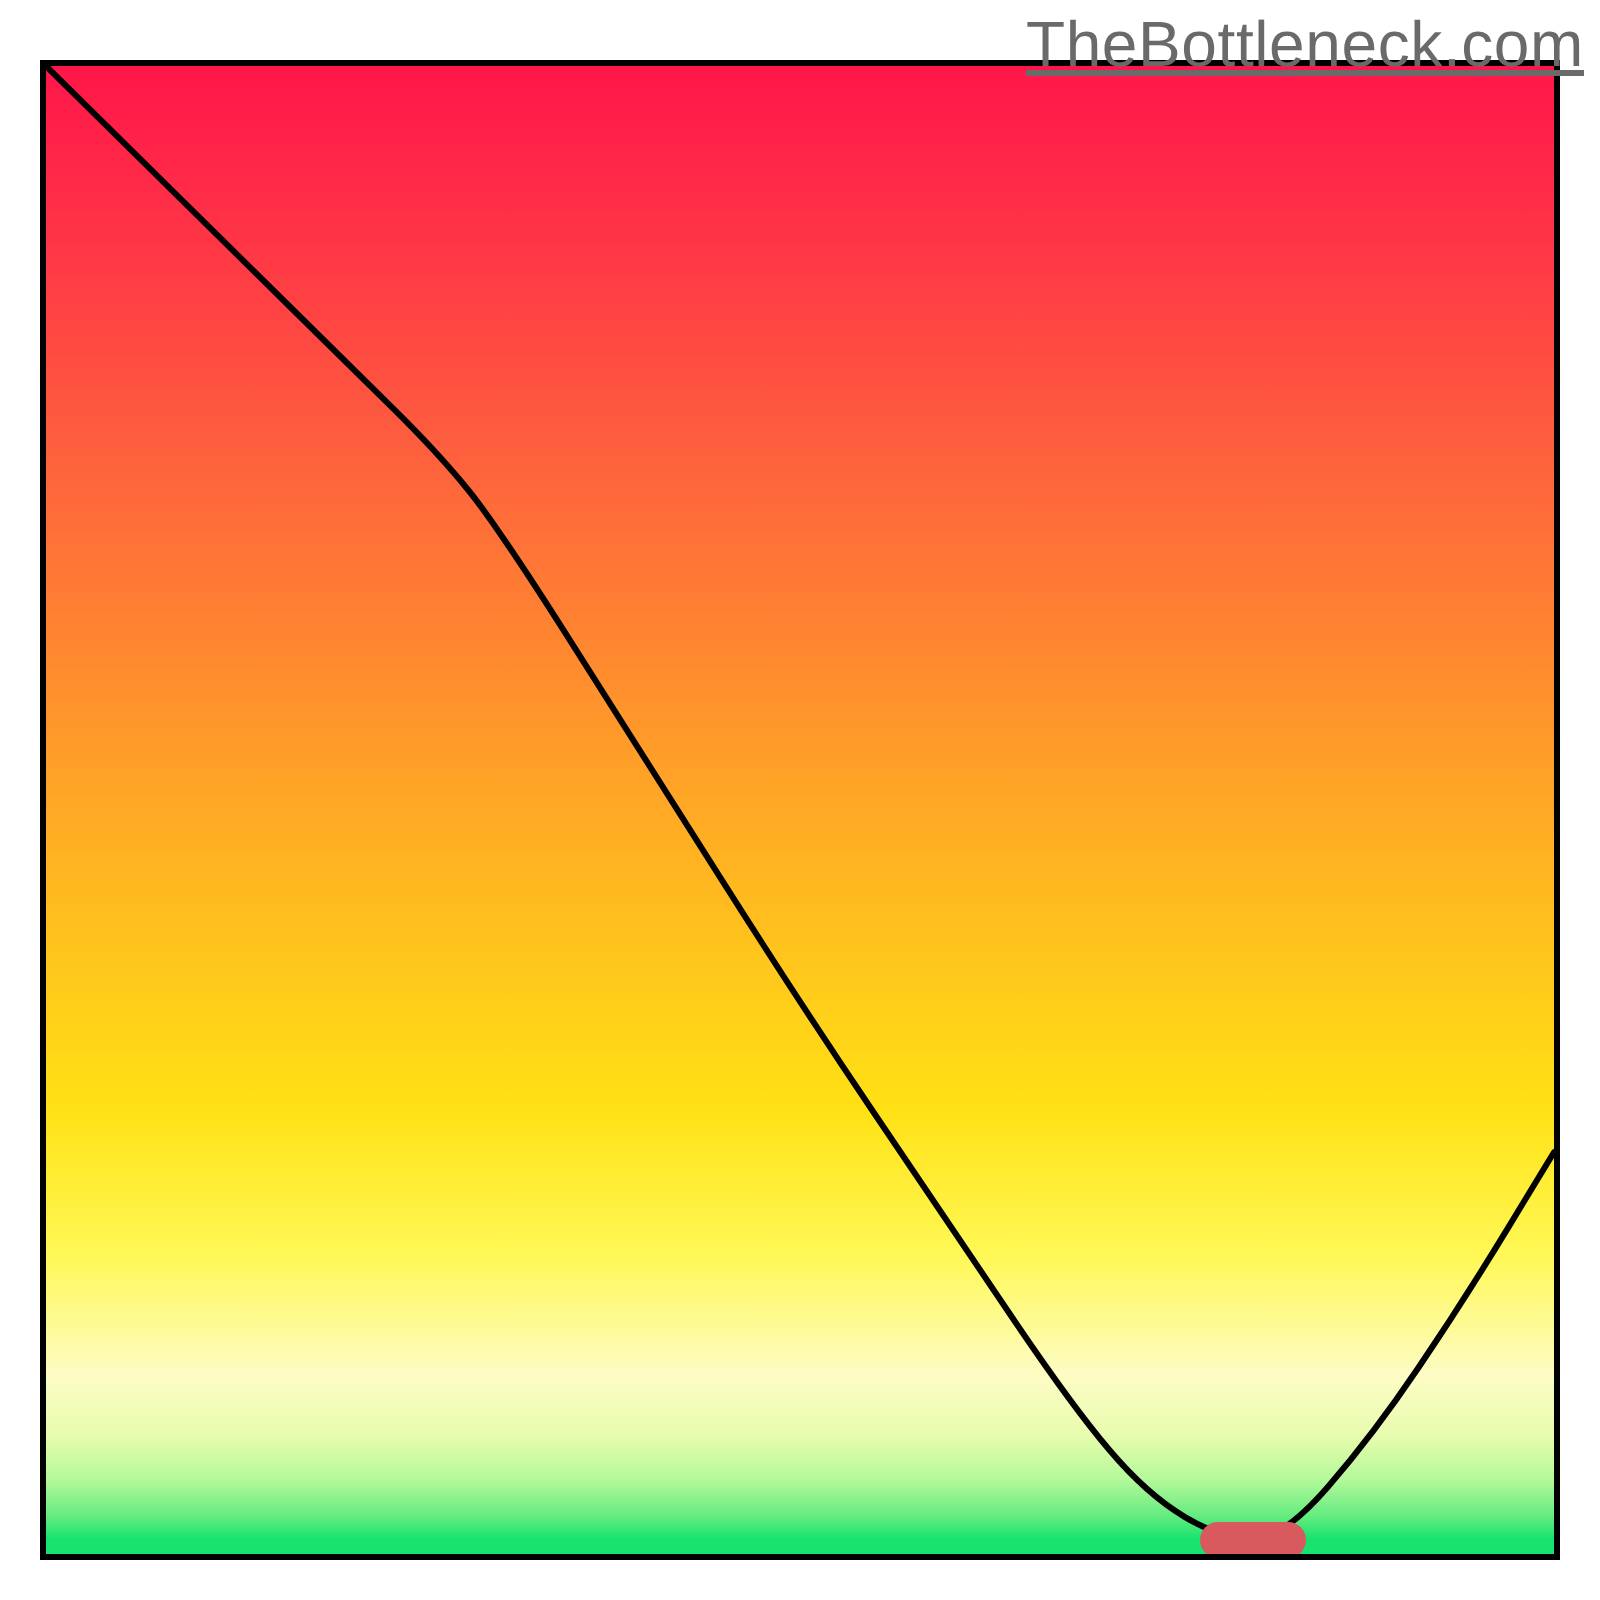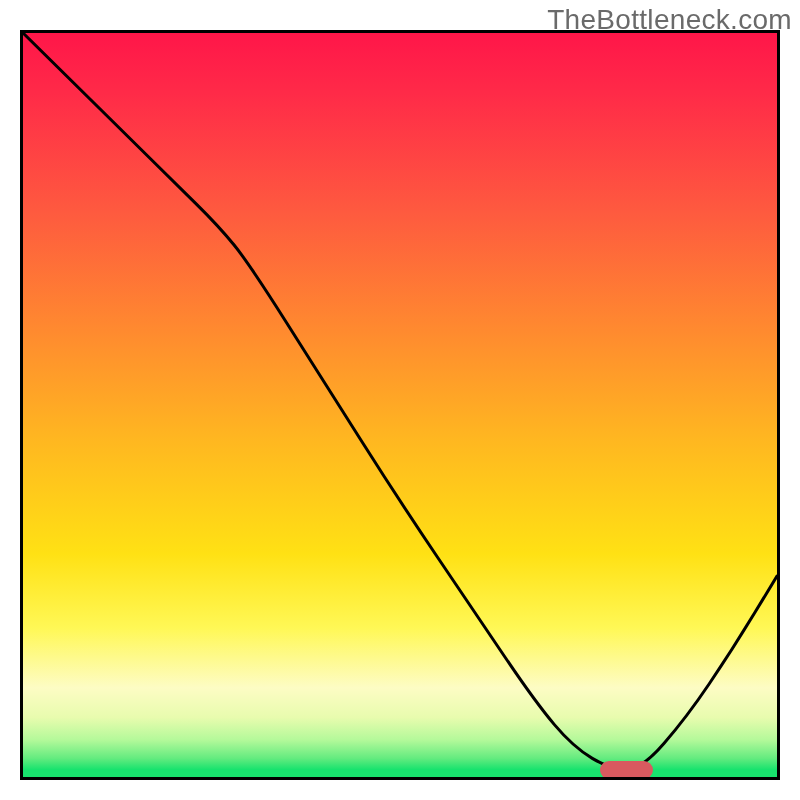--- a/index.html
+++ b/index.html
@@ -13,24 +13,25 @@
   .wrap {
     position: relative;
     width: 800px;
     height: 800px;
   }
   .watermark {
     position: absolute;
     top: 4px;
     right: 8px;
     color: #6a6a6a;
-    font-size: 28px;
+    font-size: 32px;
     font-family: Arial, Helvetica, sans-serif;
     letter-spacing: 0.3px;
     z-index: 5;
+    text-decoration: underline;
   }
   .plot-area {
     position: absolute;
     left: 20px;
     top: 30px;
     width: 760px;
     height: 750px;
     border: 3px solid #000;
     box-sizing: border-box;
     overflow: hidden;

